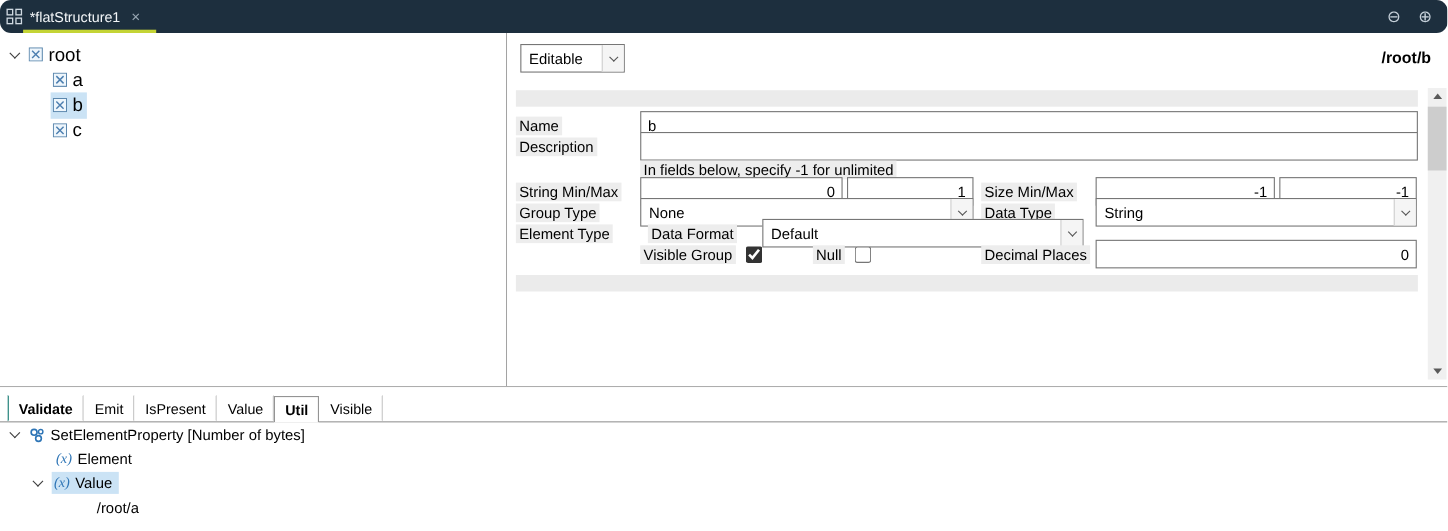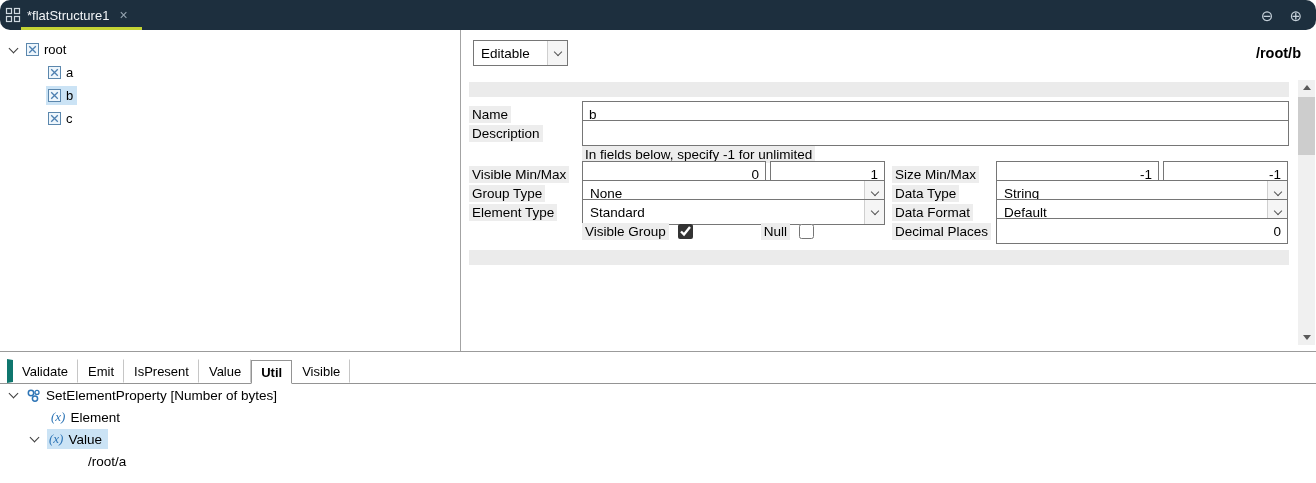--- a/index.html
+++ b/index.html
@@ -13,21 +13,21 @@
   .doc-tab::after { content:''; position:absolute; left:21px; right:-2px; bottom:0; height:3px; background:var(--accent-underline,#c4d435); }
   .app-icon { width:16px; height:16px; display:inline-flex; margin-right:6px; }
   .tab-label { color:var(--titlebar-fg,#f2f5f7); font-size:13px; }
   .tab-close { color:#96a5b1; font-size:14px; margin-left:10px; line-height:1; }
   .tb-actions { margin-left:auto; display:flex; align-items:center; gap:16px; margin-right:14px; }
   .tb-actions span { color:#c6d1da; font-size:15px; line-height:1; }
 
   
   .main { display:flex; height:321px; }
   .tree-panel { width:461px; flex:none; border-right:1px solid var(--panel-border,#a3a3a3); padding-top:8px; background:#fff; }
-  .trow { height:23px; display:flex; align-items:center; font-size:13px; }
+  .trow { height:23px; display:flex; align-items:center; font-size:17px; }
   .trow .ind0 { padding-left:8px; }
   .chev { width:12px; height:12px; display:inline-block; position:relative; flex:none; margin-right:6px; }
   .chev::before { content:''; position:absolute; left:2px; top:1px; width:6px; height:6px; border-right:1.6px solid #3c3c3c; border-bottom:1.6px solid #3c3c3c; transform:rotate(45deg); }
   .el-icon { width:13px; height:13px; display:inline-flex; margin-right:5px; flex:none; }
   .tsel { display:inline-flex; align-items:center; padding:2px 4px 2px 2px; }
   .tsel.sel { background:var(--selection-bg,#cbe3f5); }
 
   
   .prop-panel { position:relative; flex:1; background:#fff; }
   .prop-top { height:46px; display:flex; align-items:center; padding:0 15px 0 12px; }
@@ -52,37 +52,37 @@
   .tin { flex:1; height:26px; border:1px solid var(--field-border,#767676); font-family:"Liberation Sans",sans-serif; font-size:13.5px; padding:0 6px; background:#fff; min-width:0; }
   .tin.num { text-align:right; }
   .w184 { width:184px; flex:none; margin-right:4px; }
   .w115 { width:115px; flex:none; }
   .w163 { width:163px; flex:none; margin-right:4px; }
   .w125 { width:125px; flex:none; }
   .w303 { width:303px; flex:none; }
   .w292 { width:292px; flex:none; }
   .cbzone { display:flex; align-items:center; }
   .cb { width:15px; height:15px; margin:0 0 0 9px; accent-color:#333; }
-  .null-l { margin-left:68px; }
+  .null-l { margin-left:46px; }
 
   
   .vscroll { position:absolute; right:1px; top:50px; bottom:6px; width:17px; background:#f0f0f0; }
   .sbtn { position:absolute; left:0; width:17px; height:15px; display:flex; align-items:center; justify-content:center; }
   .sbtn.up { top:0; } .sbtn.down { bottom:0; }
   .tri-up { width:0; height:0; border-left:4px solid transparent; border-right:4px solid transparent; border-bottom:5px solid #5a5a5a; }
   .tri-down { width:0; height:0; border-left:4px solid transparent; border-right:4px solid transparent; border-top:5px solid #5a5a5a; }
   .sthumb { position:absolute; left:0; right:0; top:17px; height:58px; background:#cdcdcd; }
 
   .splitter { height:1px; background:#9b9b9b; }
 
   
   .bottom { height:131px; background:#fff; }
   .tabs { display:flex; align-items:flex-end; height:32px; border-bottom:1px solid #949494; padding-left:7px; }
   .tab { height:24px; line-height:23px; padding:0 9px; font-size:13px; border:1px solid transparent; border-right:1px solid #c6c6c6; white-space:nowrap; }
-  .tab.first { border-left:6px solid #0f766e; }
+  .tab.first { border-left:1px solid #0f766e;font-weight:bold; }
   .tab.active { font-weight:bold; background:#fff; border:1px solid #949494; border-bottom:1px solid #fff; margin-bottom:-1px; }
   .brow { height:22px; display:flex; align-items:center; font-size:13.5px; }
   .brow:first-of-type { margin-top:4px; }
   .fx-icon { color:var(--icon-blue,#2e75b6); font-style:italic; font-family:"Liberation Serif",serif; font-size:13px; margin-right:5px; white-space:nowrap; }
   .m-icon { width:15px; height:15px; display:inline-flex; margin-right:5px; flex:none; }
   .bsel { display:inline-flex; align-items:center; padding:2px 6px 2px 2px; }
   .bsel.sel { background:var(--selection-bg,#cbe3f5); }
 </style>
 </head>
 <body>
@@ -185,21 +185,21 @@
           <input class="tin" type="text" value="" style="">
         </div>
 
         <div class="frow note-row">
           <span class="sp113"></span>
           <span class="lab-text">In fields below, specify -1 for unlimited</span>
         </div>
 
         <div class="frow">
           <span class="flabel">
-              <span class="lab-text">Visible Min/Max</span>
+              <span class="lab-text">String Min/Max</span>
             </span>
           <input class="tin num w184" type="text" value="0" style="">
           <input class="tin num w115" type="text" value="1" style="">
           <span class="mlabel">
               <span class="lab-text">Size Min/Max</span>
             </span>
           <input class="tin num w163" type="text" value="-1" style="">
           <input class="tin num w125" type="text" value="-1" style="">
         </div>
 
@@ -221,26 +221,20 @@
             <span class="dd-btn">
                 <i class="dd-chev"></i>
               </span>
           </div>
         </div>
 
         <div class="frow">
           <span class="flabel">
               <span class="lab-text">Element Type</span>
             </span>
-          <div class="dd w303">
-            <span class="dd-val">Standard</span>
-            <span class="dd-btn">
-                <i class="dd-chev"></i>
-              </span>
-          </div>
           <span class="mlabel">
               <span class="lab-text">Data Format</span>
             </span>
           <div class="dd w292">
             <span class="dd-val">Default</span>
             <span class="dd-btn">
                 <i class="dd-chev"></i>
               </span>
           </div>
         </div>

